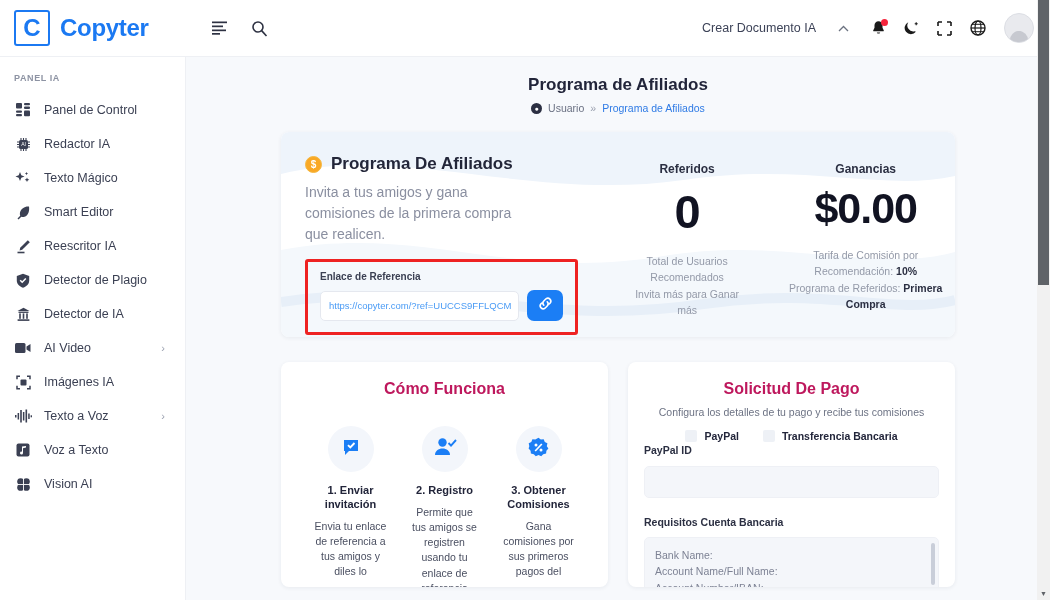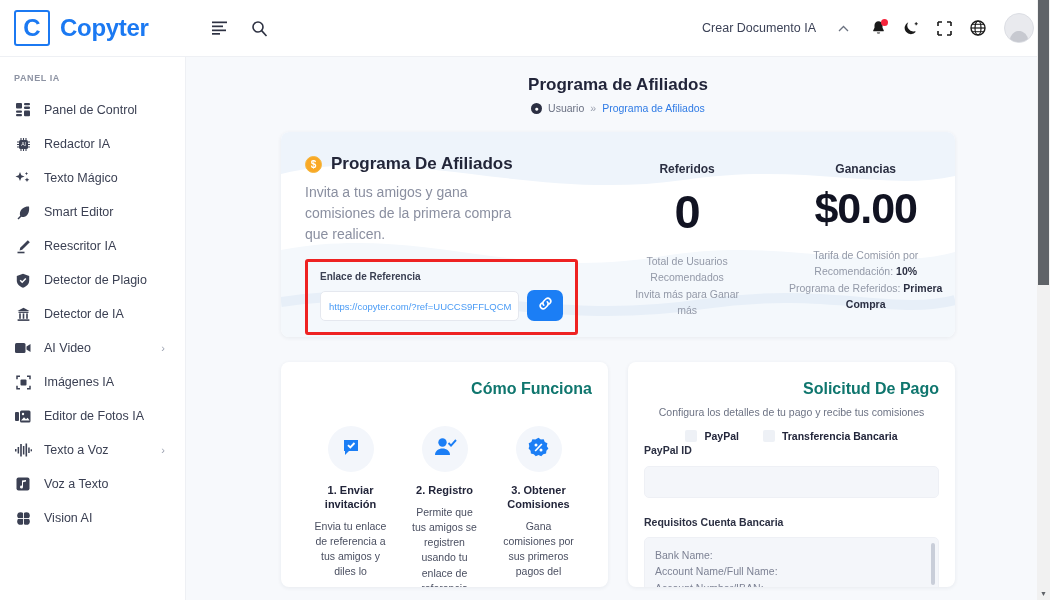--- a/index.html
+++ b/index.html
@@ -78,21 +78,21 @@
   .hero-title-row { display: flex; align-items: center; gap: 9px; }
   .coin { width: 17px; height: 17px; border-radius: 50%; background: #f9a825; color: #fff; font-size: 10px; font-weight: bold; display: flex; align-items: center; justify-content: center; border: 1.5px solid #f5b843; }
   .hero-title { font-size: 17px; font-weight: bold; color: #232639; }
   .hero-sub { font-size: 14px; color: #8a8fa0; line-height: 1.5; margin-top: 8px; width: 225px; }
 
   .ref-box {
     margin-top: 14px; border: 3px solid #ee2222; border-radius: 3px;
     padding: 9px 12px 11px 12px; width: 273px; position: relative; background: transparent;
   }
   .ref-label { font-size: 10px; font-weight: bold; color: #3b4053; margin-bottom: 8px; }
-  .ref-row { display: flex; align-items: flex-end; gap: 8px; }
+  .ref-row { display: flex; align-items: center; gap: 8px; }
   .ref-input {
     flex: 1 1 auto; height: 30px; border: 1px solid #e5e8ef; border-radius: 5px; background: #fff;
     font-size: 9.5px; color: #4a9bf5; padding: 0 8px; display: flex; align-items: center;
     overflow: hidden; white-space: nowrap; text-overflow: clip;
   }
   .ref-btn {
     width: 36px; height: 31px; border-radius: 7px; background: #1b7ef5; color: #fff;
     display: flex; align-items: center; justify-content: center; cursor: pointer;
   }
 
@@ -100,21 +100,21 @@
   .stat { flex: 1 1 0; text-align: center; padding: 0 8px; }
   .stat-label { font-size: 12px; font-weight: bold; color: #2b2f42; }
   .stat-value { font-weight: bold; color: #111322; letter-spacing: -1px; margin: 8px 0 14px; }
   .stat-value.big { font-size: 47px; }
   .stat-value.med { font-size: 43px; }
   .stat-note { font-size: 10.5px; color: #9399a8; line-height: 1.55; }
   .stat-note b { color: #2b2f42; }
 
   .lower { display: flex; gap: 20px; margin: 25px 95px 0 95px; }
   .lower .card { flex: 1 1 0; padding: 18px 16px 0; height: 225px; }
-  .lower-title { text-align: right; font-size: 16px; font-weight: bold; color: #0f766e; }
+  .lower-title { text-align: center; font-size: 16px; font-weight: bold; color: #be185d; }
   .lower-sub { text-align: center; font-size: 10.5px; color: #6d7384; margin-top: 8px; }
 
   .steps { display: flex; justify-content: center; gap: 22px; margin-top: 28px; }
   .step { width: 72px; text-align: center; }
   .step-circ { width: 46px; height: 46px; border-radius: 50%; background: #f3f6fb; margin: 0 auto 12px; display: flex; align-items: center; justify-content: center; }
   .step-title { font-size: 11px; font-weight: bold; color: #22253a; line-height: 1.25; }
   .step-desc { font-size: 10.5px; color: #4a4f61; line-height: 1.45; margin-top: 7px; }
 
   .pay-tabs { display: flex; justify-content: center; gap: 24px; margin-top: 12px; }
   .pay-tab { display: flex; align-items: center; gap: 7px; font-size: 10.5px; font-weight: bold; color: #22253a; cursor: pointer; }
@@ -315,32 +315,20 @@
         <span class="side-ico">
             <svg width="15" height="15" viewBox="0 0 15 15">
               <path d="M1 4.3V1.3h3M11 1.3h3v3M14 10.7v3h-3M4 13.7H1v-3" stroke="#3b4053" stroke-width="1.5" fill="none"></path>
               <rect x="4.5" y="4.5" width="6" height="6" rx="1" fill="#3b4053"></rect>
             </svg>
           </span>
         <span>Imágenes IA</span>
         <span class="side-arrow"></span>
       </div>
 
-      <div class="side-item">
-        <span class="side-ico">
-            <svg width="16" height="13" viewBox="0 0 16 13">
-              <rect x="0" y="2" width="4" height="9" rx="1" fill="#3b4053"></rect>
-              <rect x="5" y="0.5" width="10.5" height="12" rx="1.5" fill="#3b4053"></rect>
-              <circle cx="8" cy="4" r="1.2" fill="#fff"></circle>
-              <path d="M6 10.5l3-3.2 2 2 1.6-1.6 2 2.8z" fill="#fff"></path>
-            </svg>
-          </span>
-        <span>Editor de Fotos IA</span>
-        <span class="side-arrow"></span>
-      </div>
 
       <div class="side-item">
         <span class="side-ico">
             <svg width="17" height="14" viewBox="0 0 17 14">
               <rect x="0" y="6" width="1.5" height="2.5" fill="#3b4053"></rect>
               <rect x="2.6" y="4" width="1.5" height="6.5" fill="#3b4053"></rect>
               <rect x="5.2" y="1" width="1.6" height="12.5" fill="#3b4053"></rect>
               <rect x="7.9" y="3" width="1.5" height="8.5" fill="#3b4053"></rect>
               <rect x="10.5" y="0.5" width="1.6" height="13" fill="#3b4053"></rect>
               <rect x="13.2" y="4.5" width="1.5" height="5.5" fill="#3b4053"></rect>

